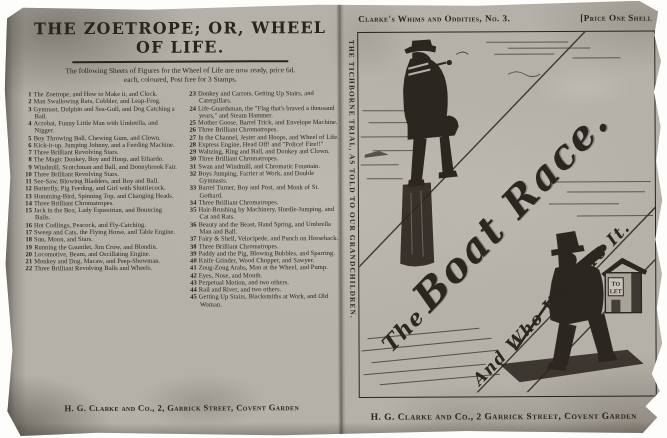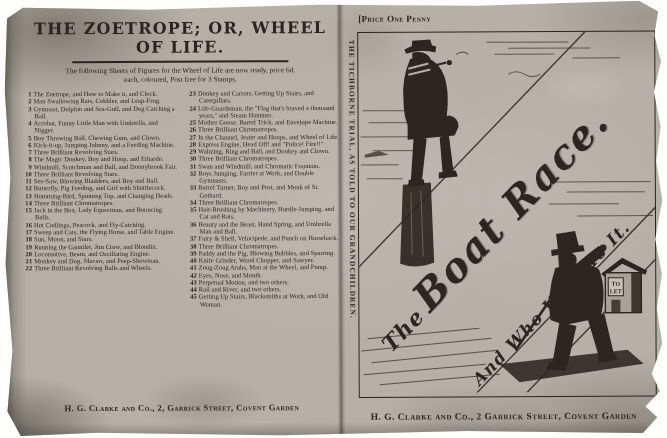--- a/index.html
+++ b/index.html
@@ -185,21 +185,22 @@
           <div class="lp-item"><span class="num">45</span><span>Getting Up Stairs, Blacksmiths at Work, and Old Woman.</span></div>
         </div>
     </div>
     <div class="lp-imprint">H. G. Clarke and Co., 2, Garrick Street, Covent Garden</div>
   </div>
 
   <div class="spine"></div>
 
   <div class="right-page">
     <div class="rp-header">
-      <span>[Price One Penny</span>
+      <span>Clarke's Whims and Oddities, No. 3.</span>
+      <span>[Price One Shell</span>
     </div>
     <div class="rp-spine-caption">THE TICHBORNE TRIAL, AS TOLD TO OUR GRANDCHILDREN.</div>
 
     <div class="rp-frame">
       <svg viewBox="0 0 298 360" width="298" height="360">
 
         <g stroke="currentColor" stroke-width="1.4" opacity=".85">
           <line x1="-6" y1="240" x2="244" y2="-18"></line>
           <line x1="104" y1="374" x2="300" y2="172"></line>
           <line x1="152" y1="376" x2="300" y2="224"></line>

